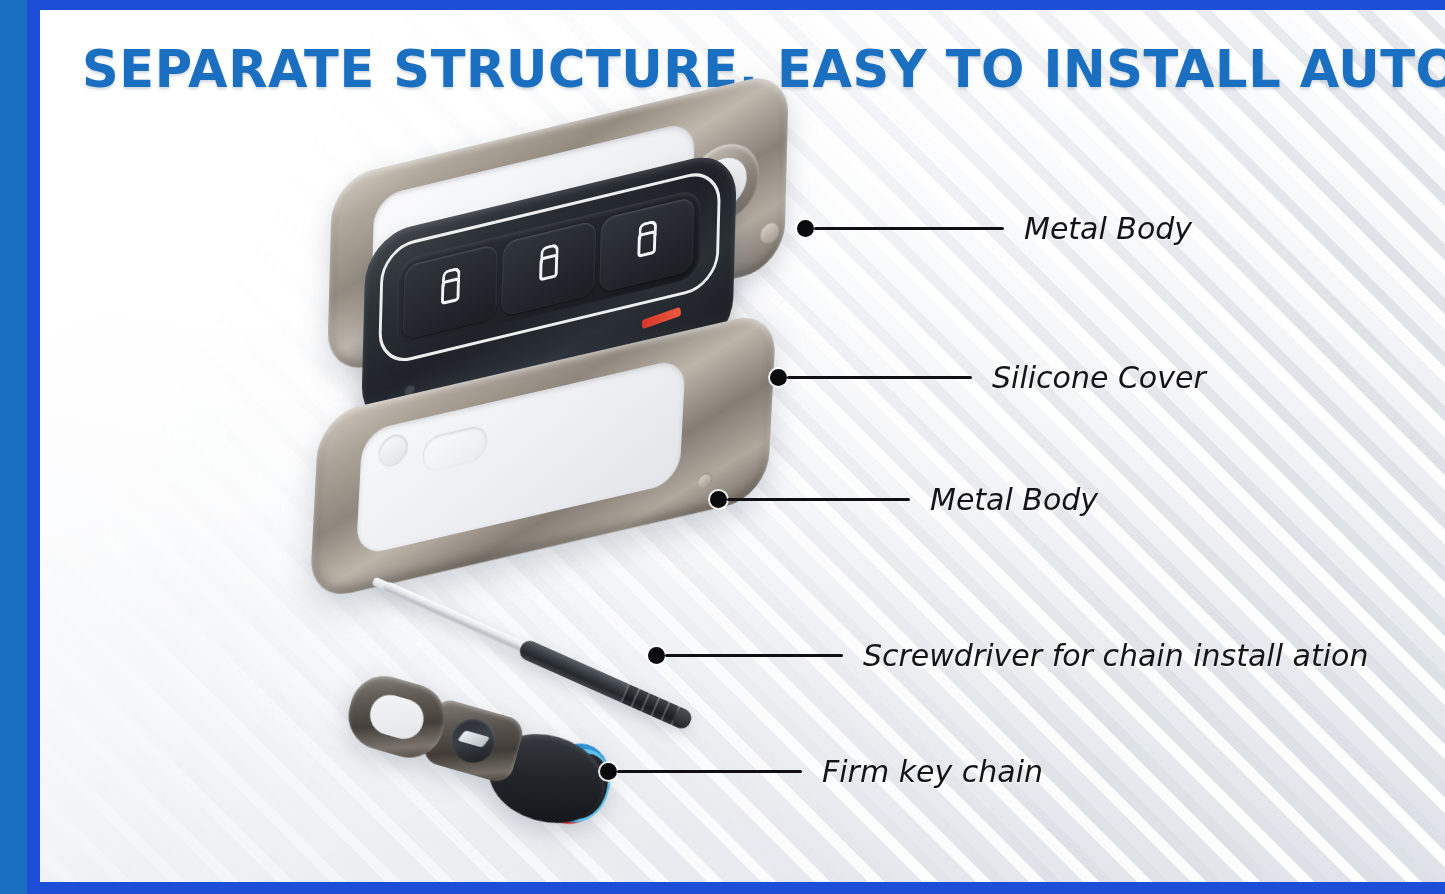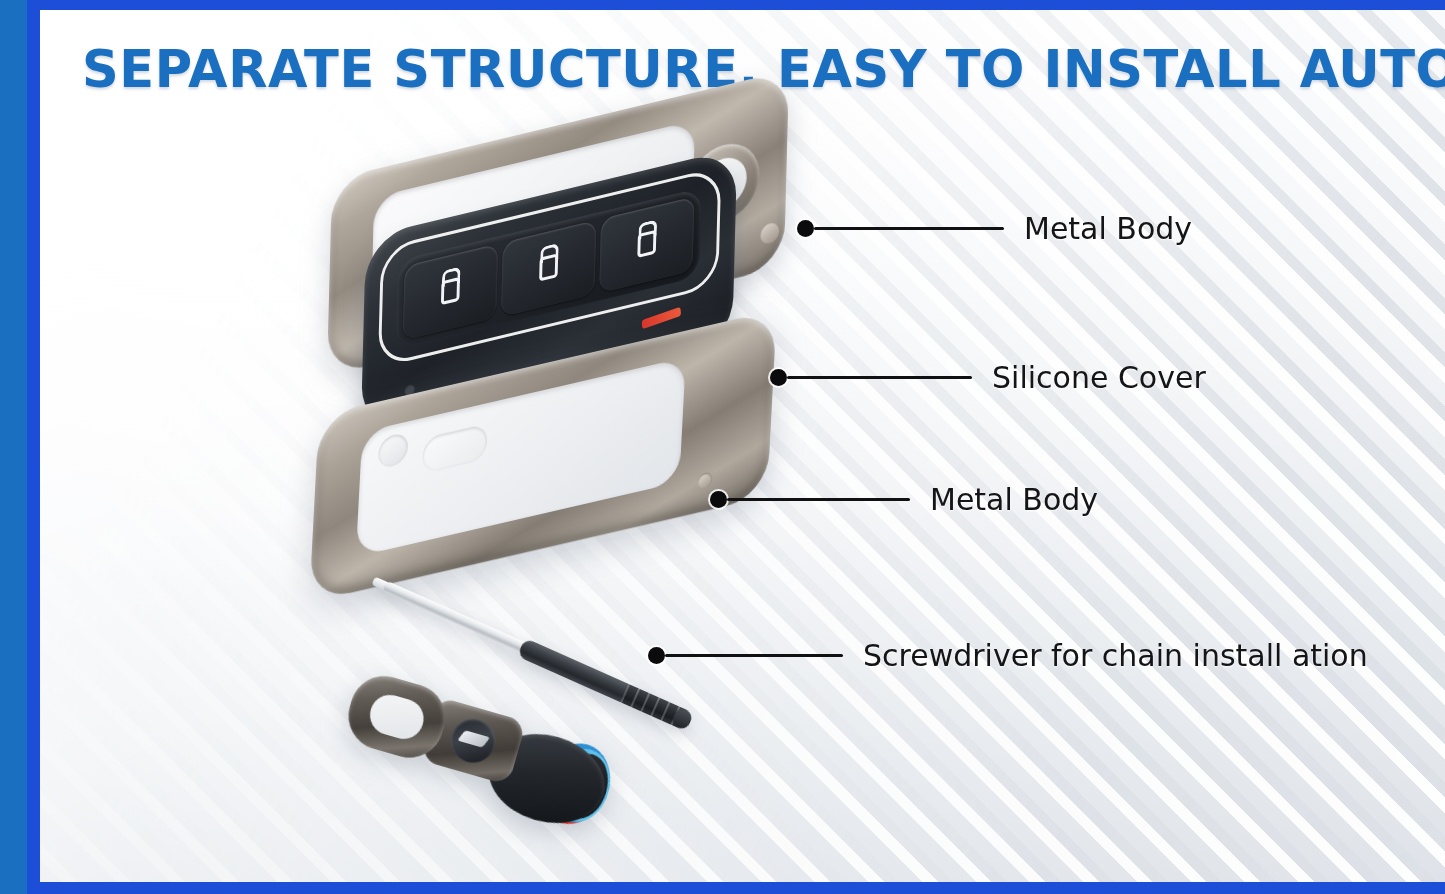--- a/index.html
+++ b/index.html
@@ -58,21 +58,21 @@
   .title{
     position:absolute; left:42px; top:30px;
     font-size:51px; font-weight:700; letter-spacing:.6px;
     color:#1a6fc0;
     white-space:nowrap;
     text-shadow:0 2px 3px rgba(120,140,165,.35);
     font-family:"DejaVu Sans", sans-serif;
   }
 
   
-  .callout{ position:absolute; display:flex; align-items:center; }
+  .callout{ position:absolute; display:flex; align-items:center;font-style:italic; }
   .dot{
     width:17px; height:17px; border-radius:50%;
     background:#0b0b0d; flex:none;
     box-shadow:0 0 0 2px rgba(255,255,255,.85);
   }
   .leader{ height:3px; background:#111114; flex:none; border-radius:2px; }
   .callout-label{
     margin-left:20px;
     font-size:30px; color:#151518; white-space:nowrap;
     font-family:"DejaVu Sans", sans-serif;
@@ -385,15 +385,20 @@
       <span class="leader" style="width:183px;"></span>
       <span class="callout-label">Metal Body</span>
     </div>
 
     <div class="callout" style="left:608px; top:628px;">
       <span class="dot"></span>
       <span class="leader" style="width:178px;"></span>
       <span class="callout-label">Screwdriver for chain install ation</span>
     </div>
 
+    <div class="callout" style="left:560px; top:744px;">
+      <span class="dot"></span>
+      <span class="leader" style="width:185px;"></span>
+      <span class="callout-label">Firm key chain</span>
+    </div>
 
   </div>
 </div>
 
 </body></html>

